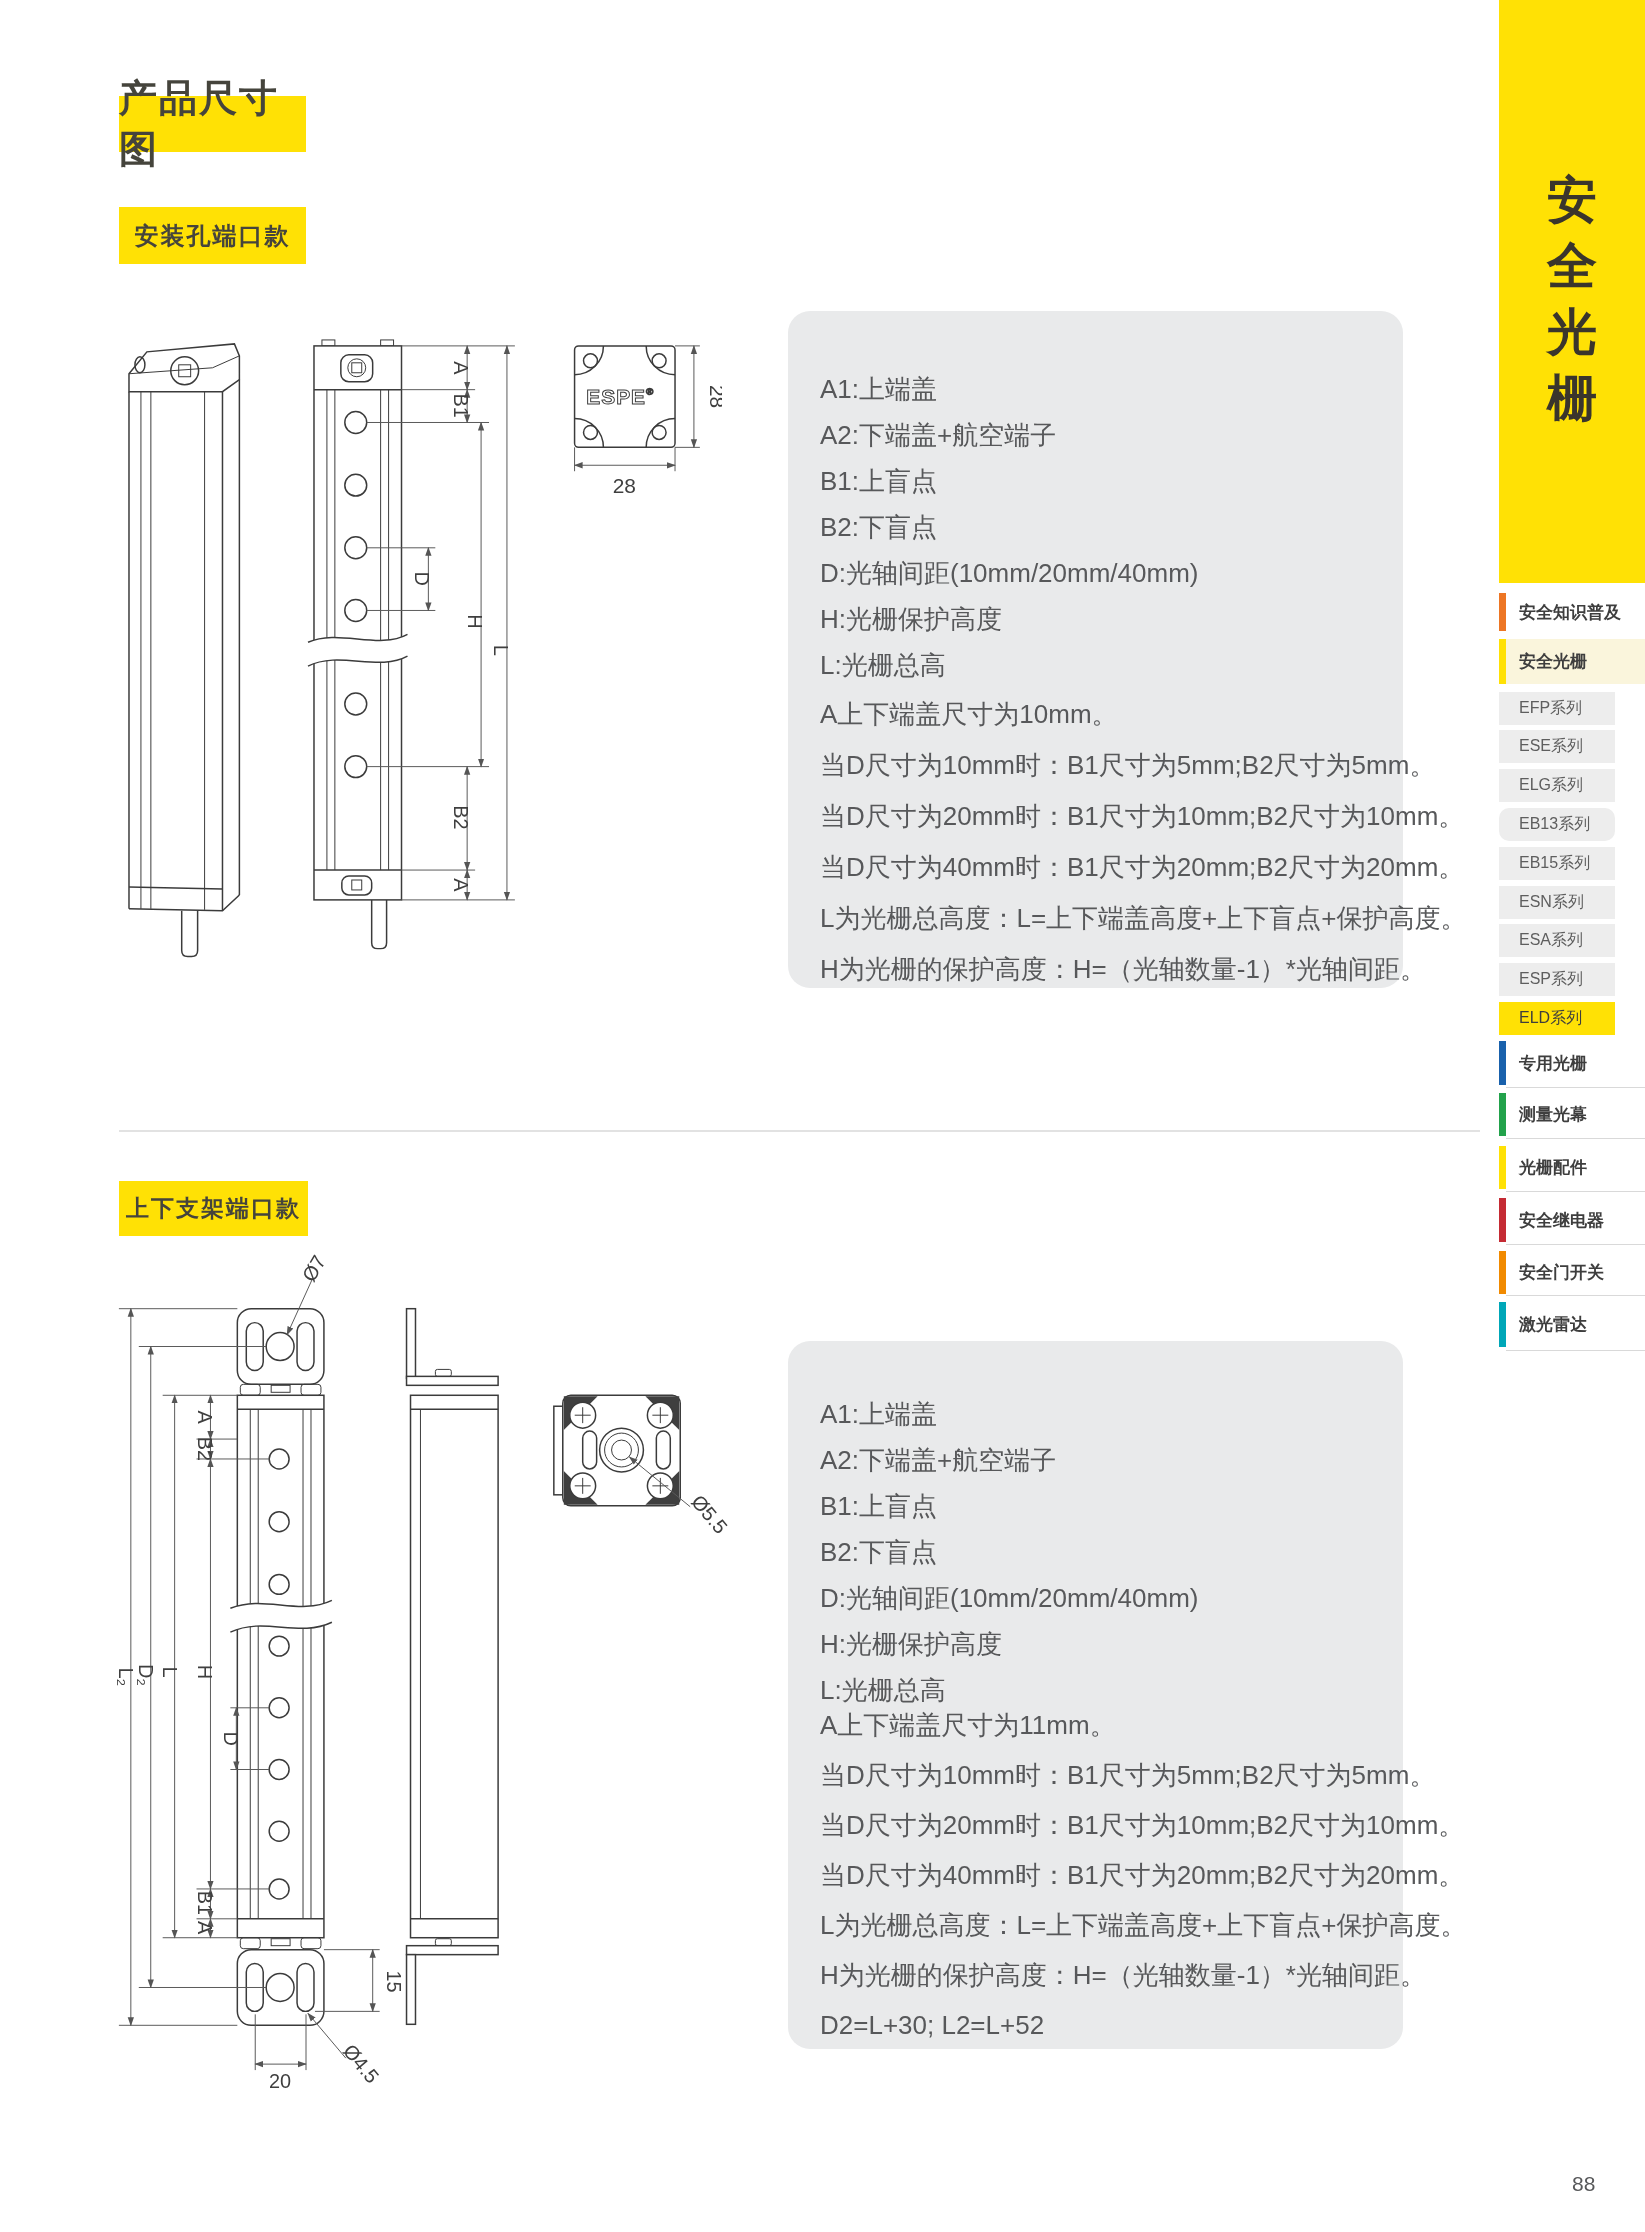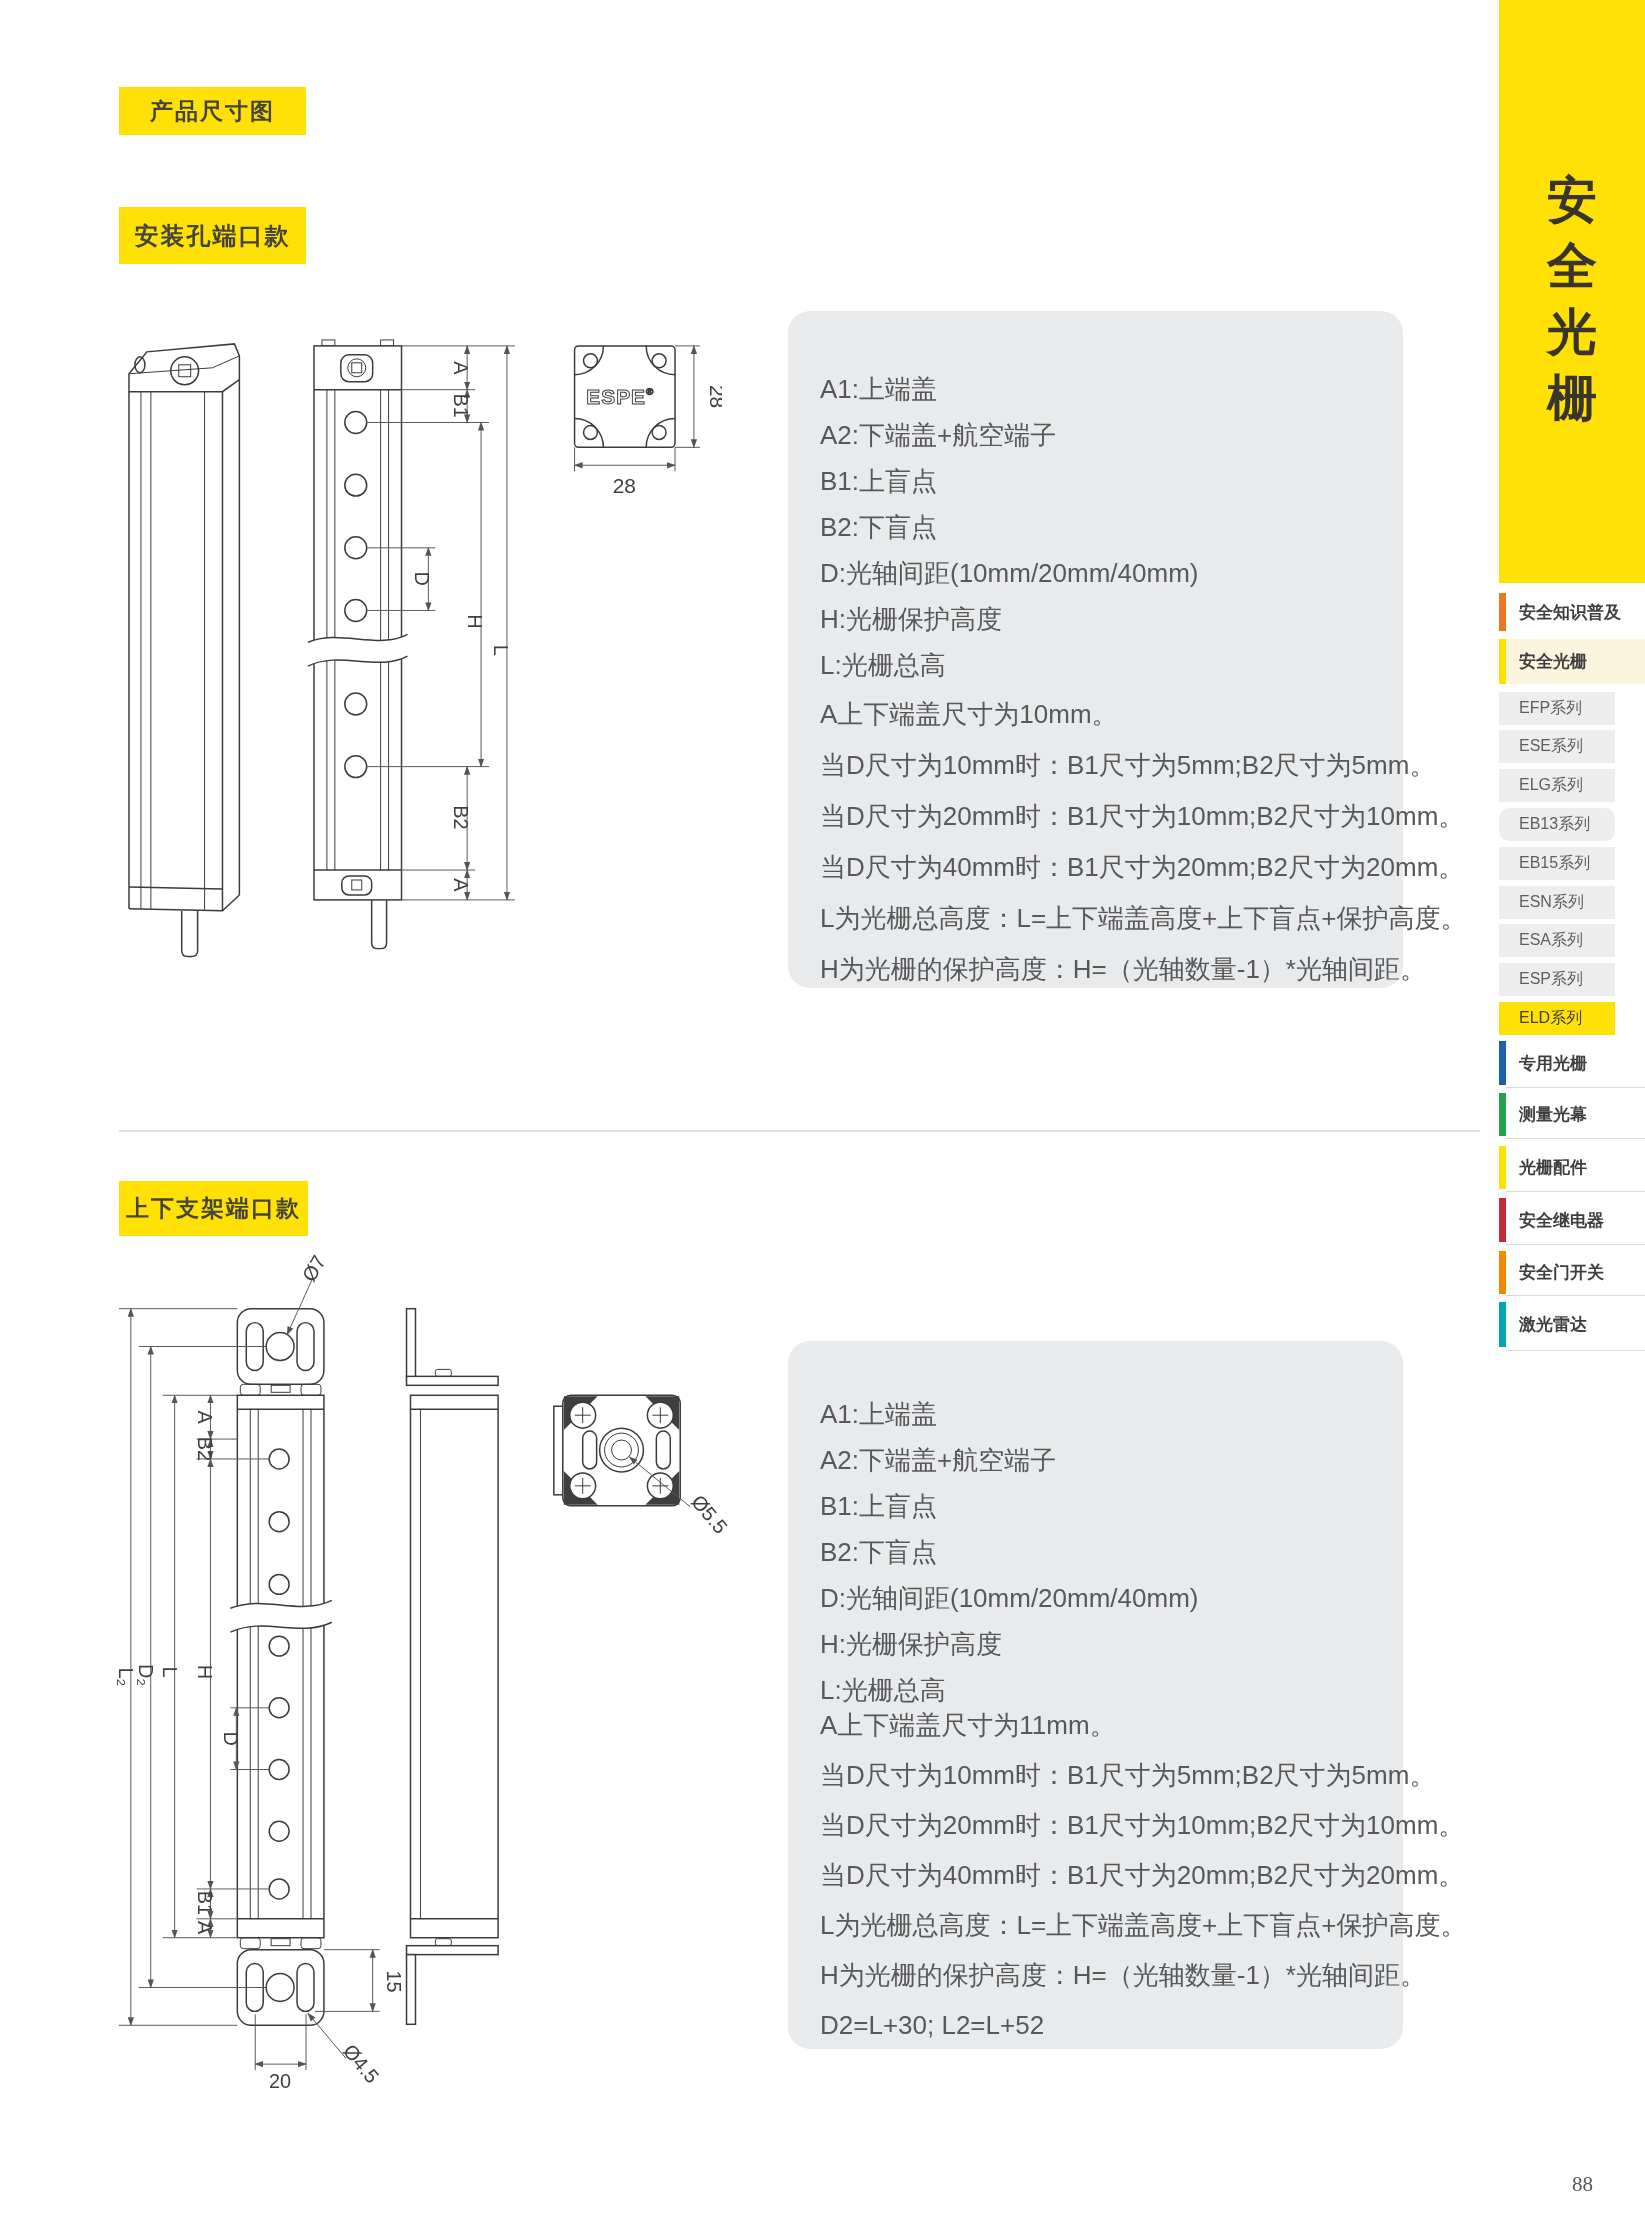--- a/index.html
+++ b/index.html
@@ -26,39 +26,39 @@
   .ser{position:absolute;left:1499px;width:116px;height:33px;background:#ededed;
        display:flex;align-items:center;}
   .ser .ser-label{padding-left:20px;font-size:16px;color:#5e5e5e;}
   .ser.active{background:#ffe105;}
   .ser.active .ser-label{color:#3e3e3e;}
   .sep{position:absolute;left:1506px;width:139px;height:1px;background:#d9d9d9;}
   
   .footer-box{position:absolute;left:681px;top:2158px;width:280px;height:75px;background:#ffe105;
               display:flex;justify-content:center;align-items:flex-start;padding-top:0;}
   .footer-url{margin-top:16px;font-size:20px;color:#3b3b3b;}
-  .pagenum{position:absolute;left:1572px;top:2172px;font-size:21px;color:#57585a;font-family:Liberation Serif, serif;}
+  .pagenum{position:absolute;left:1572px;top:2172px;font-size:21px;color:#57585a;}
   
   svg .ln{stroke:#3b3b3b;stroke-width:1.5;fill:none;}
   svg .shp{stroke:#3b3b3b;stroke-width:1.5;fill:#ffffff;}
   svg .thin{stroke:#3b3b3b;stroke-width:1;fill:none;}
   svg .dim{stroke:#5a5a5a;stroke-width:1;fill:none;}
   svg .wht{fill:#ffffff;stroke:none;}
   svg .drk{fill:#3f3f3f;stroke:none;}
   svg text{font-family:"Liberation Sans","DejaVu Sans",sans-serif;font-size:20px;fill:#3f3f3f;}
   svg text.big{font-size:21px;}
   svg text.logo{font-size:21px;font-weight:bold;letter-spacing:1px;fill:#ffffff;
                 stroke:#3b3b3b;stroke-width:1px;}
 </style>
 </head>
 <body>
 
 <div class="page">
 
-  <div class="badge" style="left:119px;top:87px;width:187px;height:48px;font-size:23px;">产品尺寸图</div>
+  <div class="badge" style="left:119px;top:96px;width:187px;height:56px;font-size:38px;">产品尺寸图</div>
   <div class="badge" style="left:119px;top:207px;width:187px;height:57px;font-size:24px;">安装孔端口款</div>
 
   <svg class="abs" style="left:85px;top:328px;" width="637" height="736" viewBox="0 0 640 740">
     <defs>
       <marker id="ar1" viewBox="0 0 10 10" refX="9" refY="5" markerWidth="9" markerHeight="9" orient="auto-start-reverse">
           <path d="M0,1.5L10,5L0,8.5Z" fill="#555"></path>
         </marker>
     </defs>
 
     <g>

